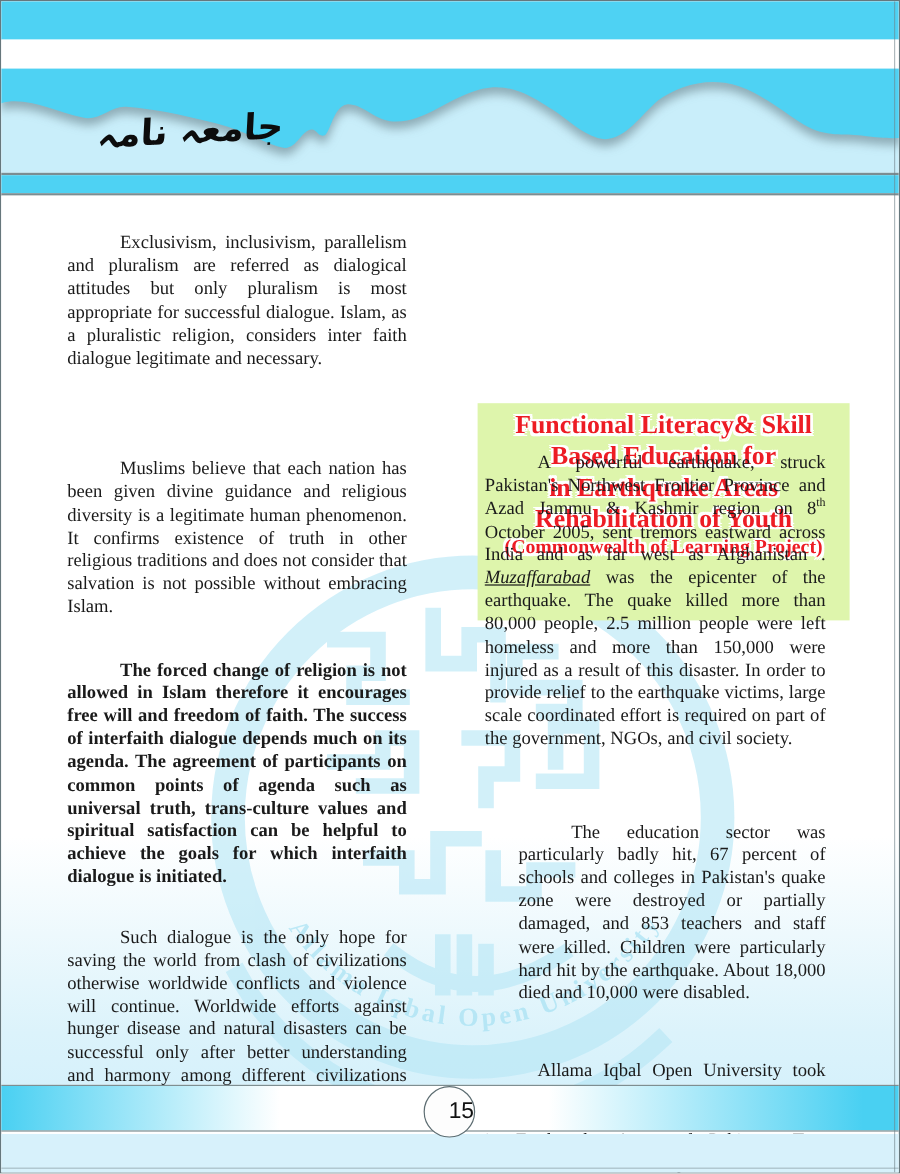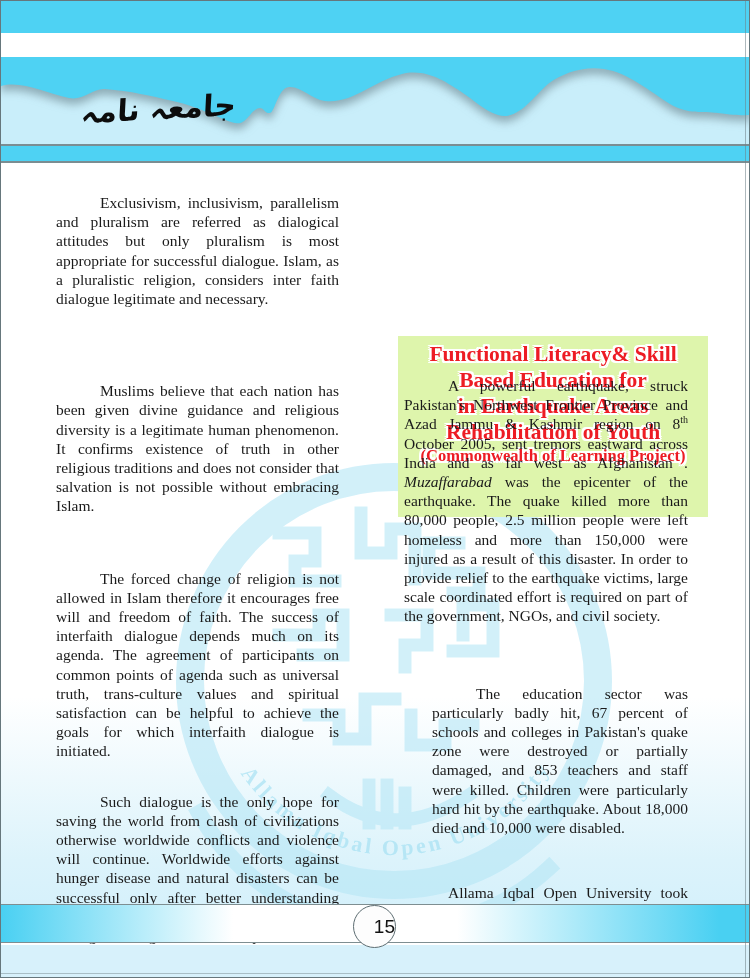--- a/index.html
+++ b/index.html
@@ -34,26 +34,26 @@
   .wm-stroke { fill:none; stroke:#b7e7f6; stroke-linecap:square; }
   .wm-text { fill:#9fdff2; font-family:"Liberation Serif", serif; font-weight:bold;
              font-size:22px; letter-spacing:3px; }
 
   .col { position:absolute; width:283px; font-size:15.5px; line-height:19.2px;
          color:#1a1a1a; text-align:justify; }
   .col p { margin:0; text-indent:44px; }
   .col-left  { left:55px;  top:192px; }
   .col-right { left:403px; top:375px; width:284px; }
   .col-left  .p2 { margin-top:73px; }
-  .col-left  .p3 { margin-top:53px; }
+  .col-left  .p3 { margin-top:33px;font-weight:bold; }
   .col-left  .p4 { margin-top:31px; }
   .col-right .p2 { margin-top:58px;margin-left:28px; }
   .col-right .p3 { margin-top:46px; }
   .sup  { font-size:10px; vertical-align:super; line-height:0; }
-  .ital { font-style:italic; }
+  .ital { font-style:italic;text-decoration:underline; }
 
   
   .green-box {
     position:absolute; left:397px; top:173px; width:310px; height:181px;
     background:#def5ac; text-align:center; padding-top:5px; box-sizing:border-box;
   }
   .green-box .title-line {
     font-size:21.5px; line-height:26px; font-weight:bold; color:#ed1c24;
     text-shadow:-2px -2px 0 #fff, 2px -2px 0 #fff, -2px 2px 0 #fff, 2px 2px 0 #fff,
                 -2px 0 0 #fff, 2px 0 0 #fff, 0 -2px 0 #fff, 0 2px 0 #fff;

